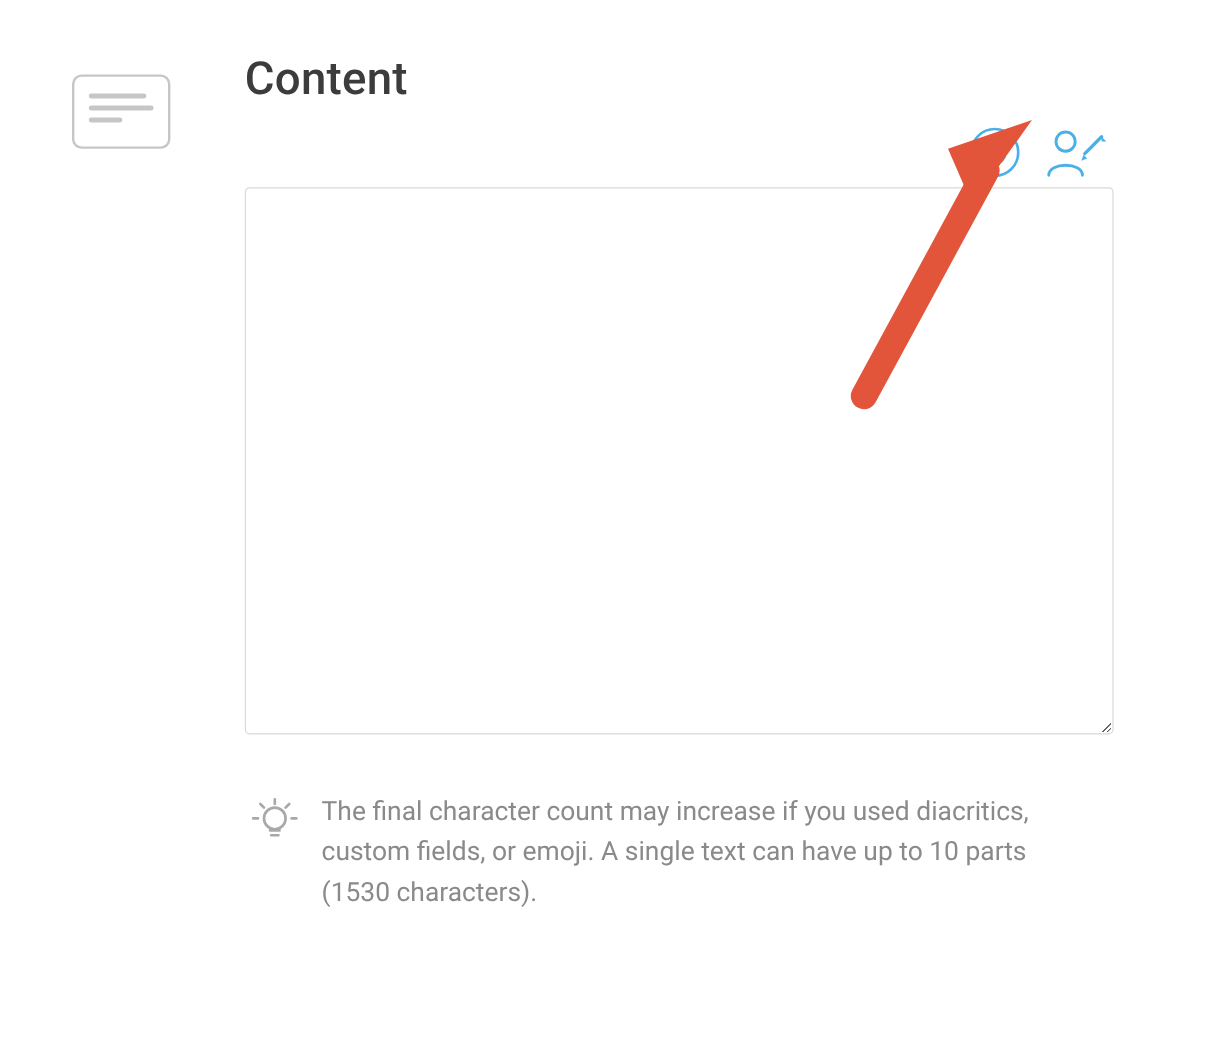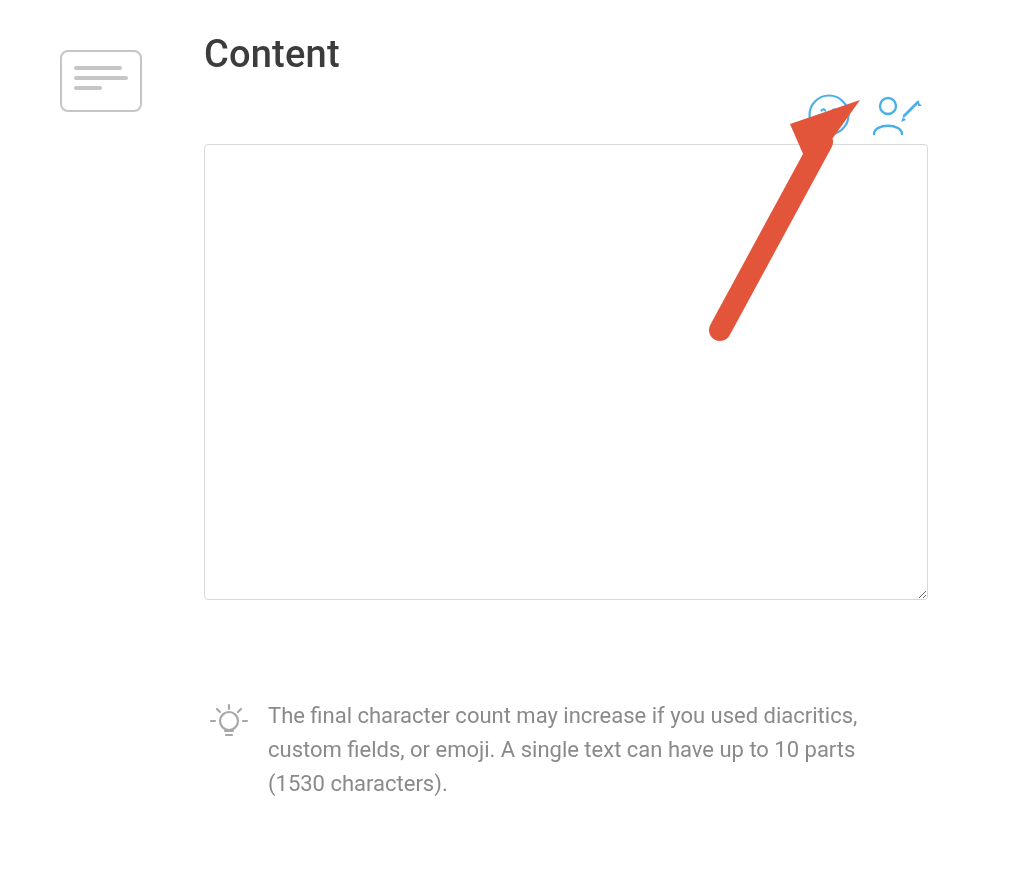--- a/index.html
+++ b/index.html
@@ -6,21 +6,21 @@
     body {
       font-family: -apple-system, BlinkMacSystemFont, "Segoe UI", Roboto, Helvetica, Arial, sans-serif;
       background: #ffffff;
       width: 1026px;
       height: 882px;
       position: relative;
     }
     .wrap {
       display: flex;
       align-items: flex-start;
-      padding-top: 32px;
+      padding-top: 44px;
       padding-left: 60px;
     }
     .doc-icon {
       width: 82px;
       height: 62px;
       border: 2px solid #c6c6c6;
       border-radius: 8px;
       padding: 14px 12px 0 12px;
       margin-top: 18px;
     }
@@ -59,21 +59,21 @@
       border-radius: 4px;
       resize: both;
       padding: 12px;
       font-family: inherit;
       font-size: 18px;
       outline: none;
     }
     .hint {
       display: flex;
       align-items: flex-start;
-      margin-top: 95px;
+      margin-top: 44px;
       gap: 18px;
       padding-left: 4px;
     }
     .bulb-icon { flex: 0 0 auto; margin-top: 2px; }
     .hint-text {
       font-size: 22px;
       line-height: 1.55;
       color: #8a8a8a;
       max-width: 640px;
     }

